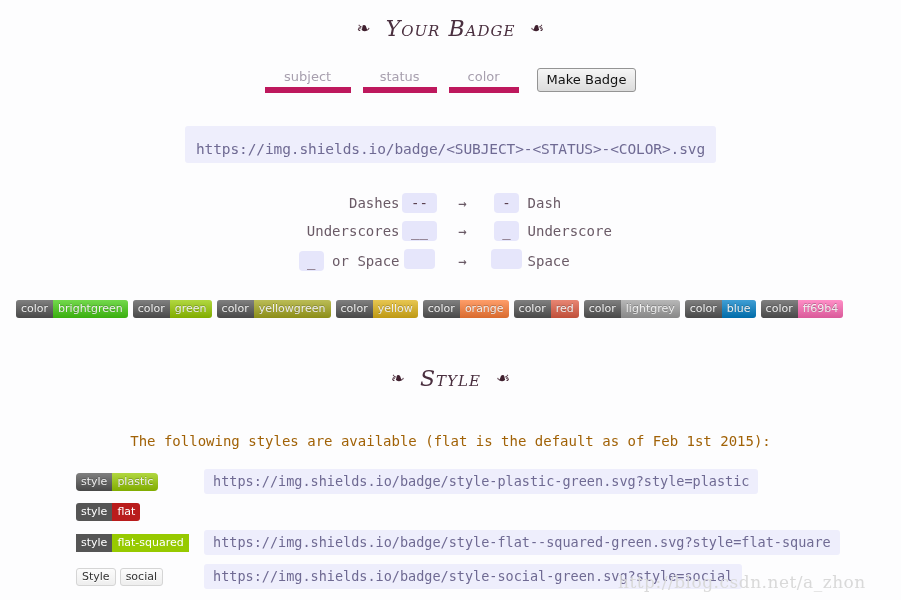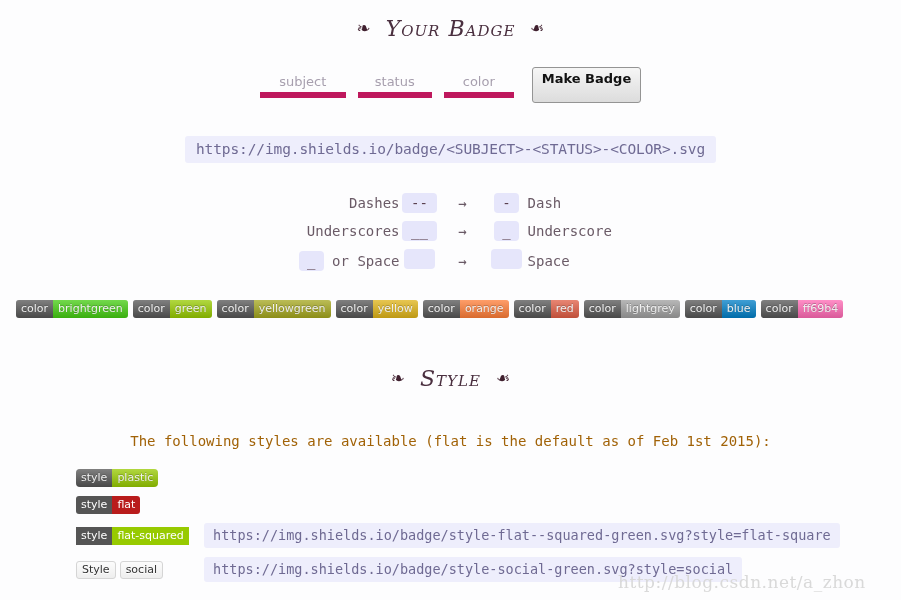--- a/index.html
+++ b/index.html
@@ -62,38 +62,37 @@
   }
   .field::placeholder { color: #a79fae; opacity: 1; }
   #field-subject { width: 78px; }
   #field-status  { width: 66px; }
   #field-color   { width: 62px; }
 
   .make-badge {
     font-family: "DejaVu Sans", sans-serif;
     font-size: 13px;
     color: #111;
-    padding: 3px 9px 16px;
+    padding: 3px 9px 4px;
     border: 1px solid #949494;
     border-radius: 3px;
     background: linear-gradient(#f6f6f6, #dcdcdc);
     cursor: pointer;
     margin-left: 6px;
-    font-weight: bold;
   }
 
   
   .url-center { text-align: center; margin-top: 33px; }
   .urlbox {
     display: inline-block;
     background: #eeeefc;
     color: #6f6a93;
     font-family: "DejaVu Sans Mono", monospace;
     font-size: 14.5px;
-    padding: 5px 11px 6px;
+    padding: 15px 11px 6px;
     border-radius: 3px;
     letter-spacing: -0.1px;
   }
 
   
   .sep-table {
     margin: 26px auto 0;
     width: 420px;
     border-collapse: collapse;
   }
@@ -340,20 +339,21 @@
   <div class="styles-desc">The following styles are available (flat is the default as of Feb 1st 2015):</div>
 
   <div class="style-rows" id="style-rows">
       <div class="style-row">
         <div class="style-badge-cell">
           <span class="badge plastic">
             <span class="lft">style</span>
             <span class="rgt" style="background: rgb(151, 202, 0);">plastic</span>
           </span>
         </div>
+        <span class="style-url">https://img.shields.io/badge/style-plastic-green.svg?style=plastic</span>
       </div>
       <div class="style-row">
         <div class="style-badge-cell">
           <span class="badge flat">
             <span class="lft">style</span>
             <span class="rgt" style="background: #b91c1c;">flat</span>
           </span>
         </div>
       </div>
       <div class="style-row">

